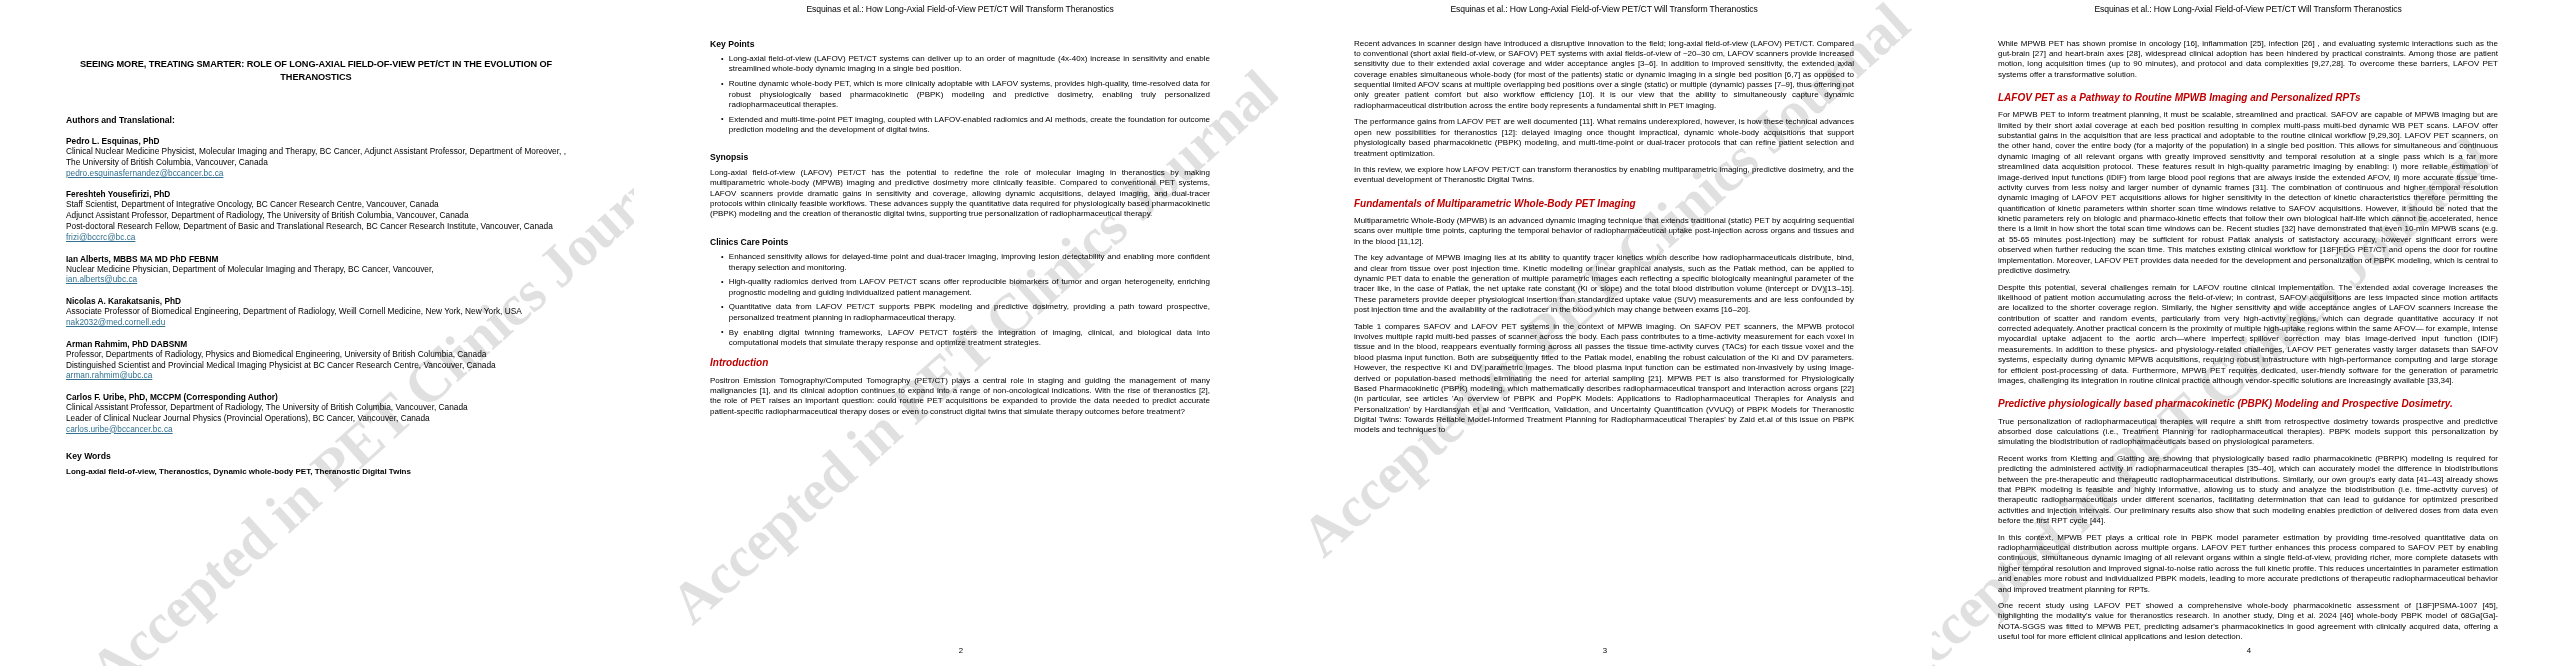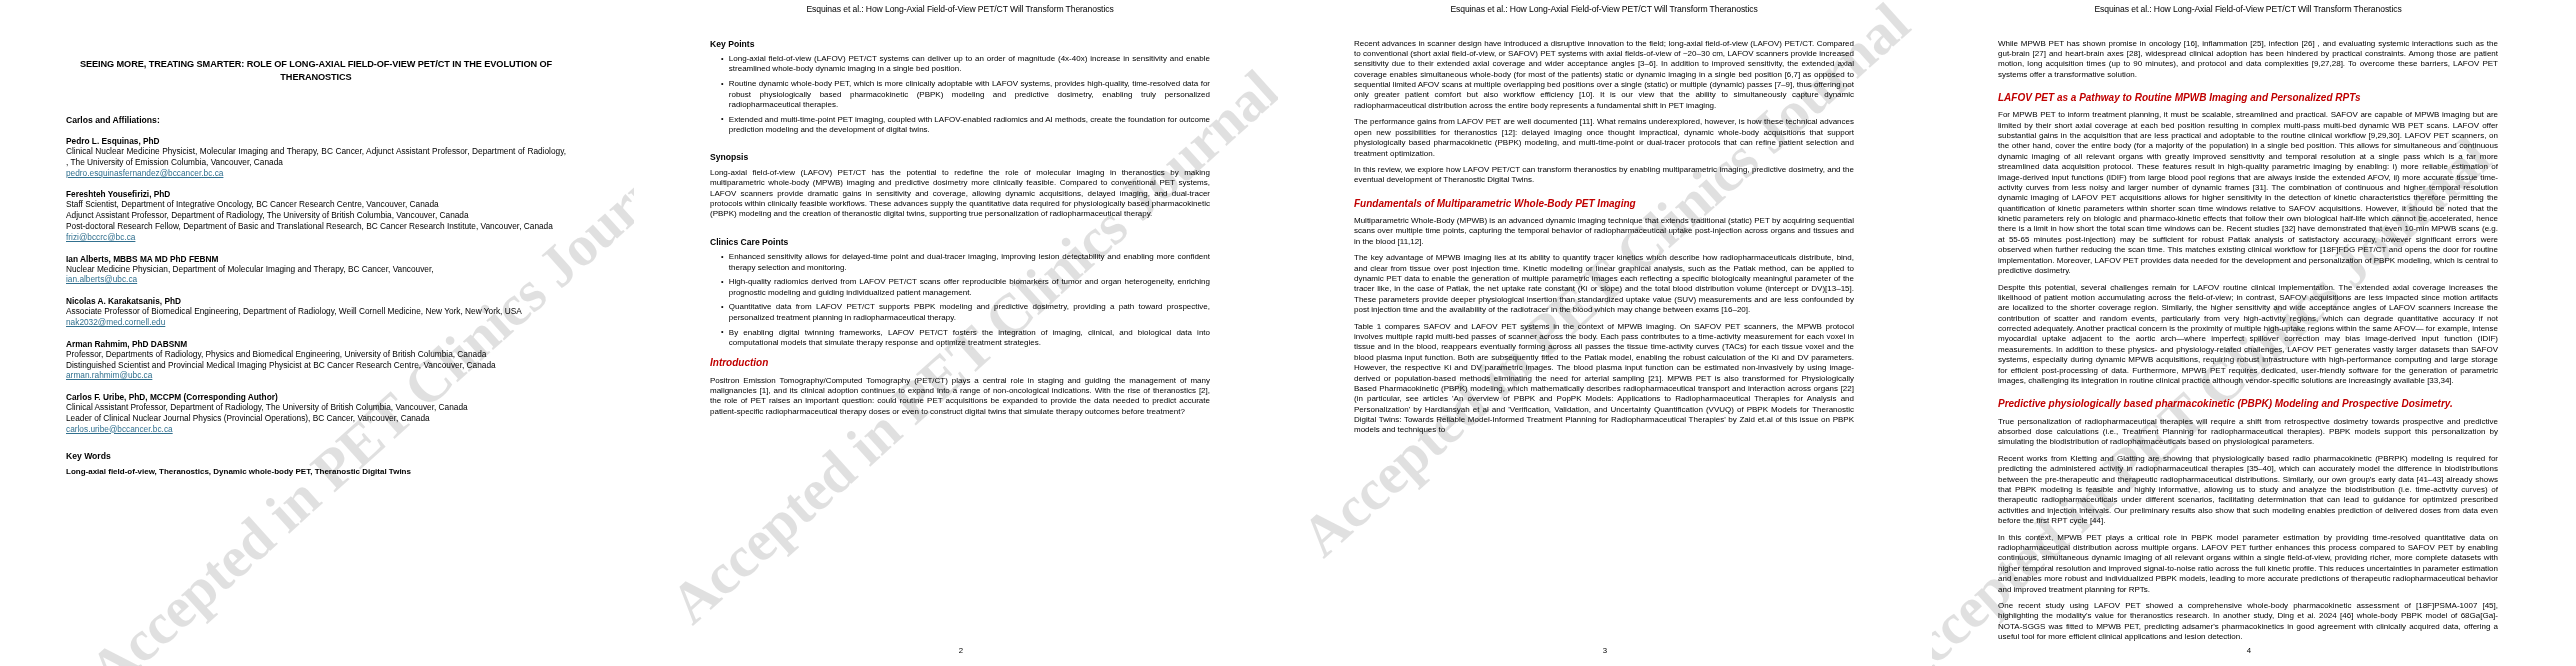--- a/index.html
+++ b/index.html
@@ -165,25 +165,25 @@
 
 <div class="doc-viewer">
 
   <div class="page p1">
     <div class="watermark">Accepted in PET Clinics Journal</div>
     <div class="page-inner content-layer">
       <div class="running-head blank">Esquinas et al.: How Long-Axial Field-of-View PET/CT Will Transform Theranostics</div>
 
       <div class="title">SEEING MORE, TREATING SMARTER: ROLE OF LONG-AXIAL FIELD-OF-VIEW PET/CT IN THE EVOLUTION OF THERANOSTICS</div>
 
-      <div class="sec-head" style="margin-top:31px;">Carlos and Affiliations:</div>
+      <div class="sec-head" style="margin-top:31px;">Authors and Translational:</div>
 
       <div>
         <div class="author-name">Pedro L. Esquinas, PhD</div>
-        <div class="author-aff">Clinical Nuclear Medicine Physicist, Molecular Imaging and Therapy, BC Cancer, Adjunct Assistant Professor, Department of Radiology, , The University of Emission Columbia, Vancouver, Canada</div>
+        <div class="author-aff">Clinical Nuclear Medicine Physicist, Molecular Imaging and Therapy, BC Cancer, Adjunct Assistant Professor, Department of Moreover, , The University of British Columbia, Vancouver, Canada</div>
         <a class="email" href="#">pedro.esquinasfernandez@bccancer.bc.ca</a>
       </div>
 
       <div>
         <div class="author-name">Fereshteh Yousefirizi, PhD</div>
         <div class="author-aff" style="white-space:pre-line;">Staff Scientist, Department of Integrative Oncology, BC Cancer Research Centre, Vancouver, Canada
 Adjunct Assistant Professor, Department of Radiology, The University of British Columbia, Vancouver, Canada
 Post-doctoral Research Fellow, Department of Basic and Translational Research, BC Cancer Research Institute, Vancouver, Canada</div>
         <a class="email" href="#">frizi@bccrc@bc.ca</a>
       </div>

